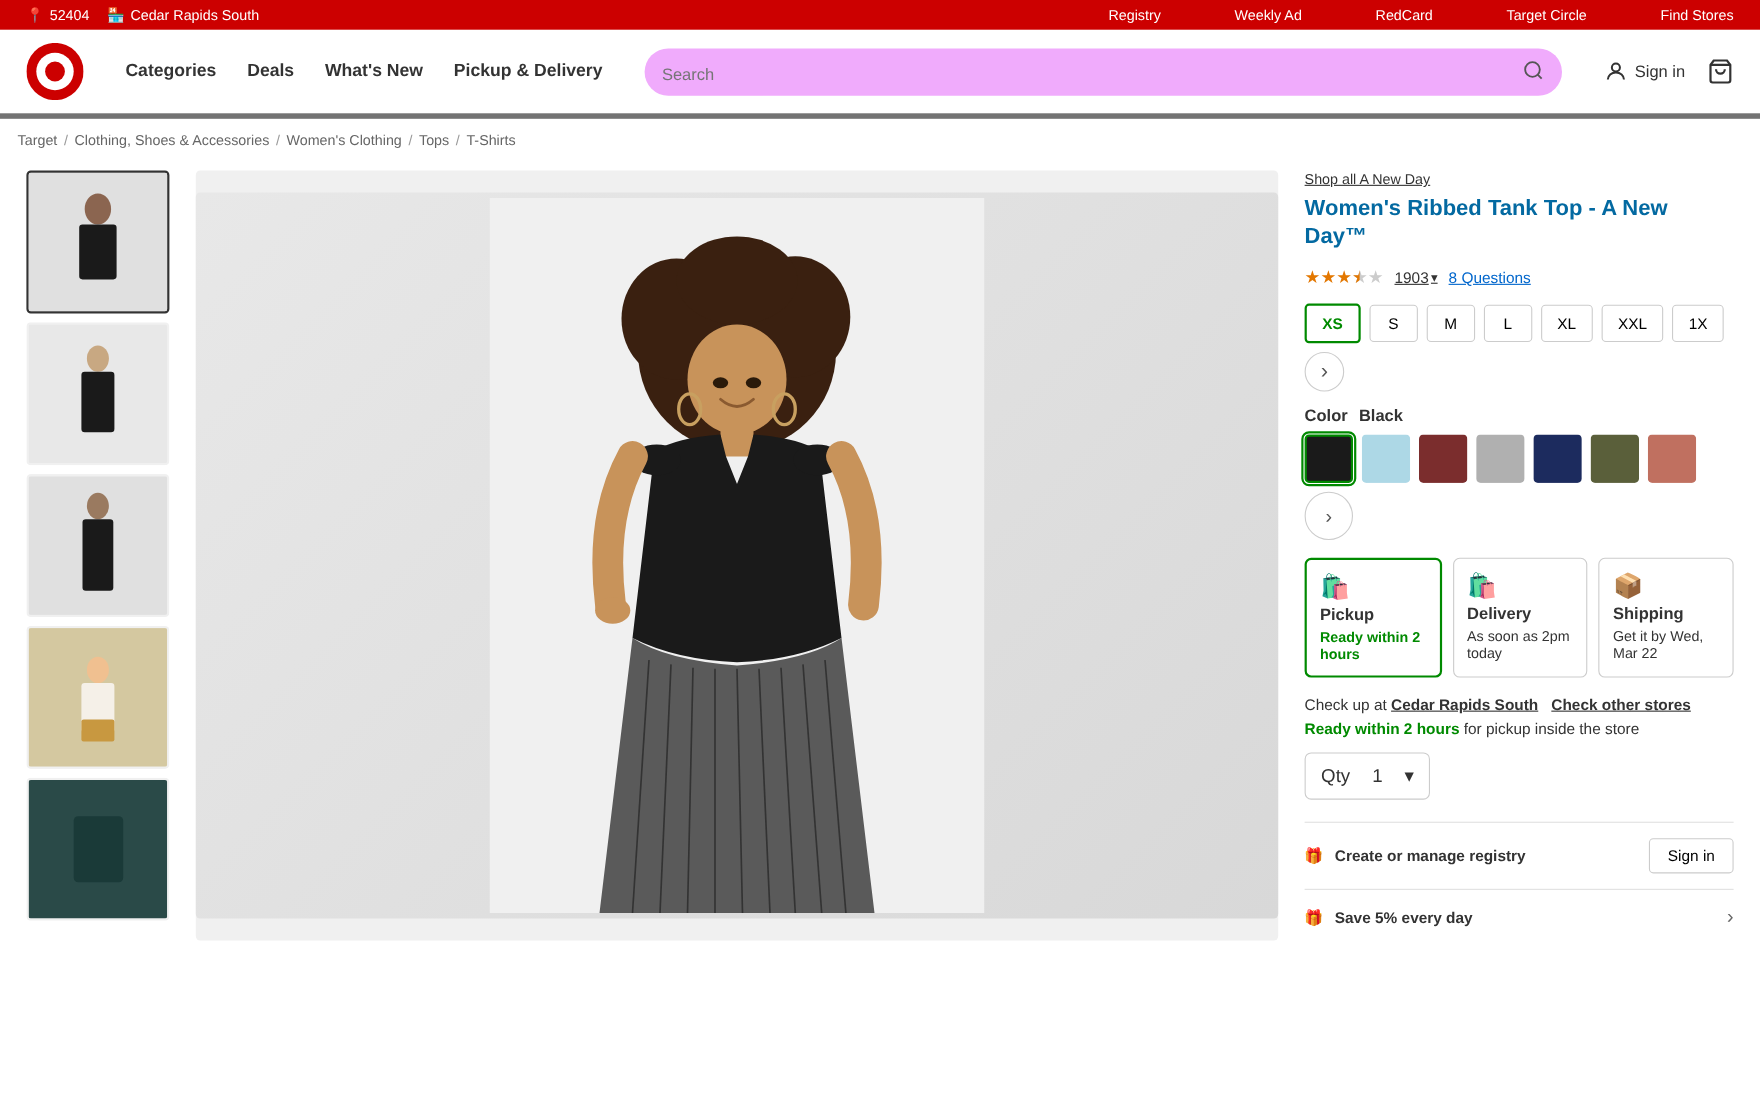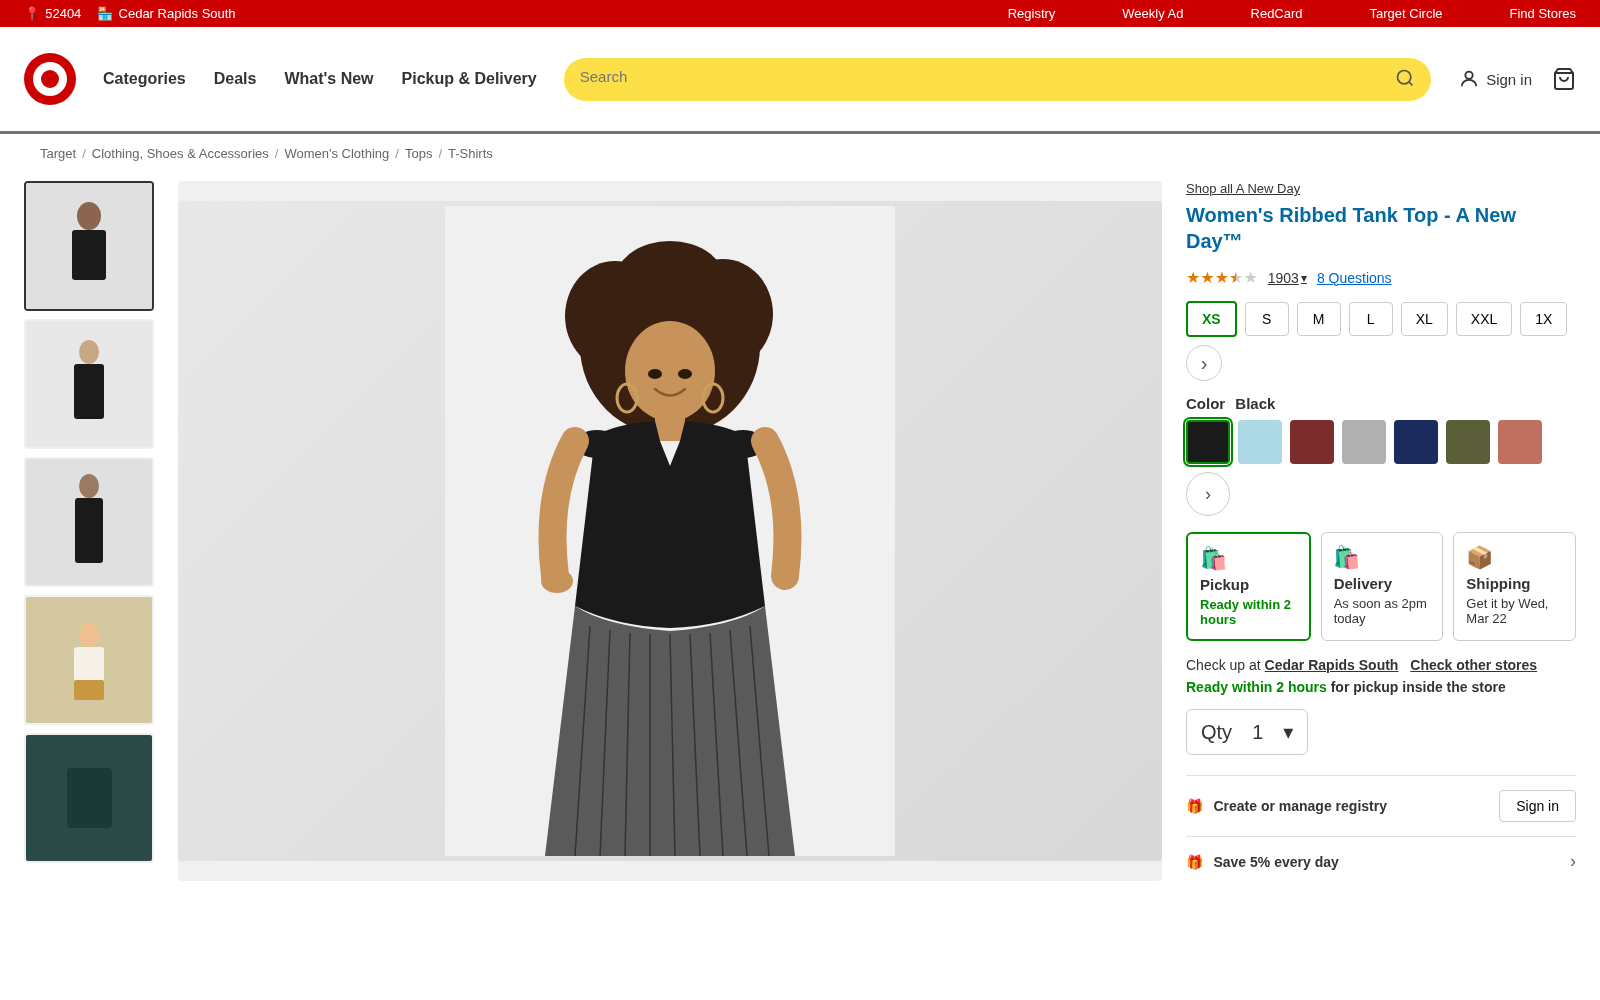--- a/index.html
+++ b/index.html
@@ -6,32 +6,32 @@
     body { font-family: -apple-system, BlinkMacSystemFont, 'Helvetica Neue', Arial, sans-serif; font-size: 14px; color: #333; background: #fff; }
 
     
     .top-bar { background: #cc0000; color: #fff; padding: 6px 24px; display: flex; align-items: center; justify-content: space-between; font-size: 13px; }
     .top-bar-left { display: flex; align-items: center; gap: 16px; }
     .top-bar-right { display: flex; align-items: center; gap: 20px; }
     .top-bar a { color: #fff; text-decoration: none; padding-left: 47px; }
     .top-bar-left span { display: flex; align-items: center; gap: 5px; }
 
     
-    .header { display: flex; align-items: center; padding: 26px 24px; border-bottom: 3px solid #737373; gap: 27px; }
+    .header { display: flex; align-items: center; padding: 12px 24px; border-bottom: 5px solid #737373; gap: 38px; }
     .logo { width: 52px; height: 52px; flex-shrink: 0; }
     .logo svg { width: 52px; height: 52px; }
     .nav { display: flex; align-items: center; gap: 28px; flex-shrink: 0; }
     .nav-item { font-size: 16px; font-weight: 600; color: #333; cursor: pointer; white-space: nowrap; text-decoration: none; }
-    .search-bar { flex: 1; display: flex; align-items: flex-start; background: #fde047; border-radius: 25px; padding: 10px 16px; gap: 8px; }
+    .search-bar { flex: 1; display: flex; align-items: flex-end; background: #f0abfc; border-radius: 25px; padding: 10px 16px; gap: 8px; }
     .search-bar input { border: none; background: transparent; font-size: 15px; outline: none; width: 100%; color: #555; }
     .header-actions { display: flex; align-items: center; gap: 20px; flex-shrink: 0; }
     .header-action { display: flex; align-items: center; gap: 6px; cursor: pointer; font-size: 15px; font-weight: 500; }
 
     
-    .breadcrumb { padding: 12px 40px; font-size: 13px; color: #666; display: flex; align-items: center; gap: 6px; flex-wrap: wrap; }
+    .breadcrumb { padding: 12px 16px; font-size: 13px; color: #666; display: flex; align-items: center; gap: 6px; flex-wrap: wrap; }
     .breadcrumb a { color: #666; text-decoration: none; }
     .breadcrumb span { color: #999; }
 
     
     .product-page { display: flex; padding: 8px 24px 24px; gap: 24px; }
 
     
     .thumbnails { display: flex; flex-direction: column; gap: 8px; width: 130px; flex-shrink: 0; }
     .thumbnail { width: 130px; height: 130px; border: 2px solid transparent; border-radius: 4px; overflow: hidden; cursor: pointer; background: #f0f0f0; display: flex; align-items: center; justify-content: center; }
     .thumbnail.active { border-color: #333; }
@@ -82,21 +82,21 @@
     .fulfillment-sub.black { color: #333; font-weight: 400; }
 
     .pickup-store { font-size: 14px; color: #333; margin-bottom: 6px; }
     .pickup-store a { color: #333; text-decoration: underline; font-weight: 600; cursor: pointer; }
     .check-stores { color: #0066cc; text-decoration: underline; cursor: pointer; margin-left: 8px; font-size: 14px; }
     .ready-pickup { font-size: 14px; color: #008a00; font-weight: 600; margin-bottom: 14px; }
     .ready-pickup span.black { color: #333; font-weight: 400; }
 
     
     .cart-row { display: flex; align-items: center; gap: 12px; margin-bottom: 20px; }
-    .qty-select { display: flex; align-items: center; border: 1.5px solid #ccc; border-radius: 6px; padding: 10px 14px; gap: 20px; cursor: pointer; font-size: 20px; font-weight: 500; min-width: 100px; justify-content: space-between; }
+    .qty-select { display: flex; align-items: center; border: 1.5px solid #ccc; border-radius: 6px; padding: 10px 14px; gap: 20px; cursor: pointer; font-size: 17px; font-weight: 500; min-width: 100px; justify-content: space-between; }
     .add-to-cart-btn { flex: 1; background: #cc0000; color: #fff; border: none; border-radius: 30px; padding: 14px 24px; font-size: 16px; font-weight: 700; cursor: pointer; text-align: center; }
 
     
     .registry-row { display: flex; align-items: center; justify-content: space-between; padding: 14px 0; border-top: 1px solid #e0e0e0; }
     .registry-left { display: flex; align-items: center; gap: 10px; font-size: 14px; font-weight: 600; }
     .registry-sign-btn { border: 1.5px solid #ccc; background: #fff; border-radius: 4px; padding: 7px 16px; font-size: 14px; cursor: pointer; }
 
     .save-row { display: flex; align-items: center; justify-content: space-between; padding: 14px 0; border-top: 1px solid #e0e0e0; }
     .save-left { display: flex; align-items: center; gap: 10px; font-size: 14px; font-weight: 600; }
 
@@ -345,21 +345,21 @@
       </div>
     </div>
 
     <div class="pickup-store">
       <span>Check up at</span>
       <a>Cedar Rapids South</a>
       <a class="check-stores">Check other stores</a>
     </div>
     <div class="ready-pickup">
       <span>Ready within 2 hours</span>
-      <span class="black" style="color:#333; font-weight:700;"> <span>for pickup inside the store</span></span>
+      <span class="black" style="color:#333; font-weight:400;"> <span>for pickup inside the store</span></span>
     </div>
 
     <div class="cart-row">
       <div class="qty-select">
         <span>Qty</span>
         <span>1</span>
         <span>▾</span>
       </div>
     </div>
 

